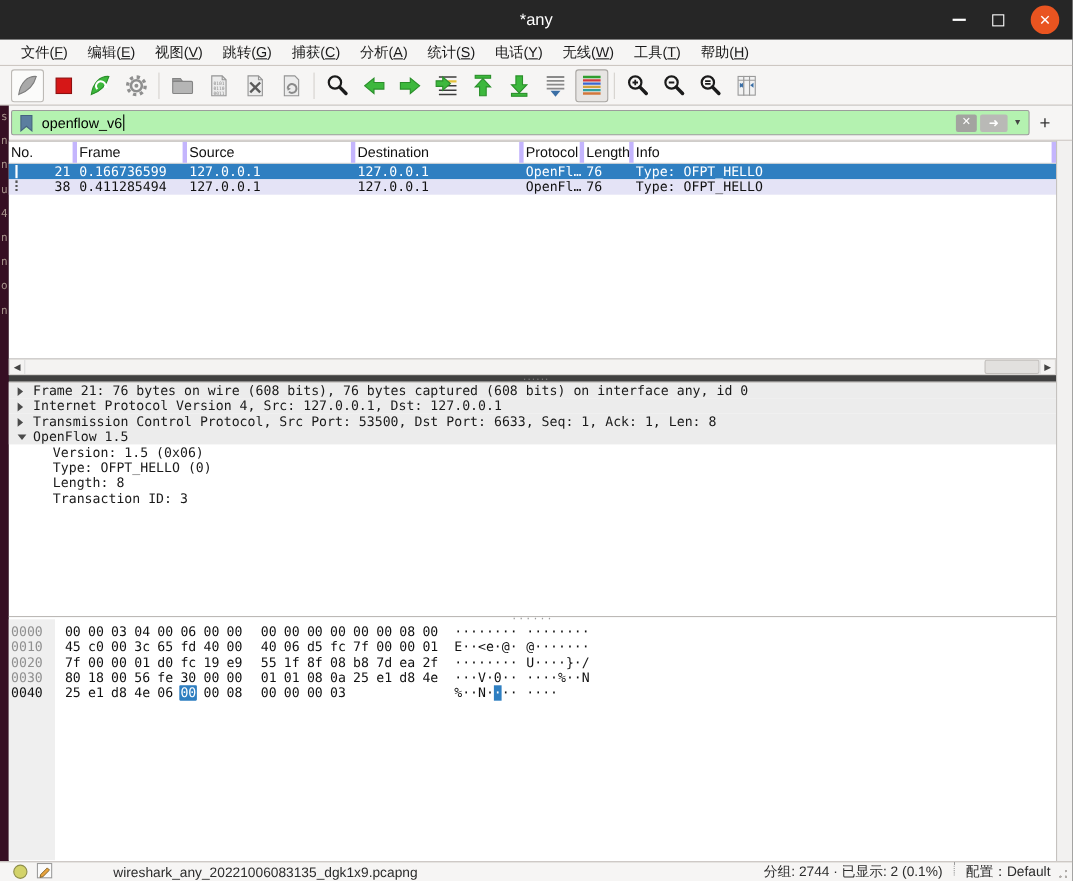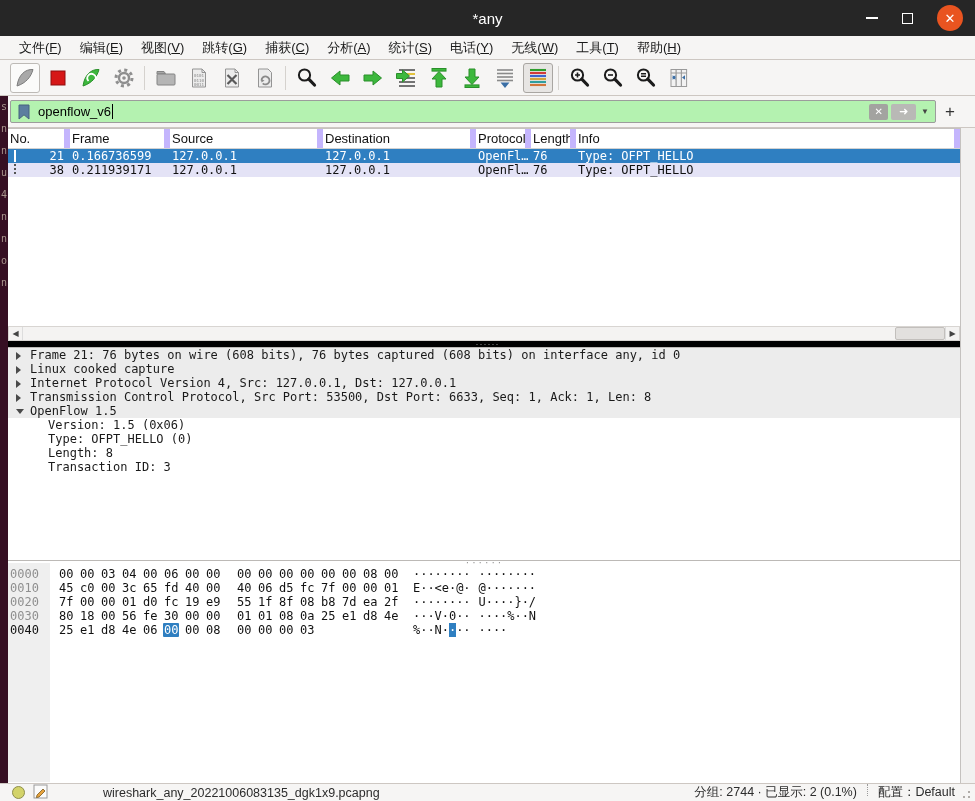--- a/index.html
+++ b/index.html
@@ -1,18 +1,18 @@
 <!DOCTYPE html>
 <html><head>
 <meta charset="utf-8">
 <style>
   * { margin:0; padding:0; box-sizing:border-box; }
   html,body { width:975px; height:801px; }
   body { font-family:"Liberation Sans","DejaVu Sans",sans-serif; font-size:13px; background:#ffffff; position:relative; overflow:hidden; }
-  #window { position:absolute; inset:0; width:975px; height:801px; background:#000000; }
+  #window { position:absolute; inset:0; width:975px; height:801px; background:#404040; }
 
   
   .titlebar { position:absolute; left:0; top:0; width:975px; height:36px; background:#262626; display:flex; align-items:center; justify-content:center; }
   .titlebar .title { color:#ffffff; font-weight:500; font-size:15px; }
   .win-controls { position:absolute; right:12px; top:0; height:36px; display:flex; align-items:center; gap:24px; }
   .btn-min { width:12px; height:2px; background:#ffffff; }
   .btn-max { width:11px; height:11px; border:1.5px solid #ffffff; background:transparent; }
   .btn-close { width:26px; height:26px; border-radius:50%; background:#e95420; color:#ffffff; display:flex; align-items:center; justify-content:center; font-size:13px; line-height:1; }
 
   
@@ -43,21 +43,21 @@
   
   .left-strip { position:absolute; left:0; top:96px; width:8px; height:687px; background:#360f23; overflow:hidden; color:#cdbfae; font-size:10px; line-height:22px; text-align:center; font-family:"DejaVu Sans Mono",monospace; }
 
   
   .vscroll { position:absolute; left:960px; top:128px; width:15px; height:655px; background:#f2f1f0; border-left:1px solid #c5c2bf; }
 
   
   .mono { font-family:"DejaVu Sans Mono","Liberation Mono",monospace; }
   .packet-list { position:absolute; left:8px; top:128px; width:952px; height:198px; background:#ffffff; border-top:1px solid #c5c2bf; }
   .pl-header { display:grid; grid-template-columns:62px 100px 153px 153px 55px 45px 1fr; height:20px; border-bottom:1px solid #d2d2d2; background:#fff; }
-  .pl-header .hcell { padding:2px 2px 0 2px; border-right:6px solid #c4b5fd; white-space:nowrap; overflow:hidden; color:#111; }
+  .pl-header .hcell { padding:2px 2px 0 2px; border-right:4px solid #c4b5fd; white-space:nowrap; overflow:hidden; color:#111; }
   .pl-row { display:grid; grid-template-columns:62px 100px 153px 153px 55px 45px 1fr; height:14px; font-size:12px; line-height:14px; position:relative; white-space:nowrap; }
   .pl-row .cell { overflow:hidden; padding:0 2px; }
   .pl-row .c-no { text-align:right; padding-right:6px; }
   .pl-row .c-len { padding-right:6px; }
   .pl-row.selected { background:#2f7fc1; color:#ffffff; }
   .pl-row.alt { background:#e4e3f6; color:#111; }
   .rel-ind { position:absolute; left:6px; top:1px; width:2px; height:12px; }
   .rel-ind.line { background:#ffffff; }
   .rel-ind.dashed { background:repeating-linear-gradient(#555 0 2px, transparent 2px 4px); }
 
@@ -370,45 +370,41 @@
           <span class="cell c-time">0.166736599</span>
           <span class="cell c-src">127.0.0.1</span>
           <span class="cell c-dst">127.0.0.1</span>
           <span class="cell c-proto">OpenFl…</span>
           <span class="cell c-len">76</span>
           <span class="cell c-info">Type: OFPT_HELLO</span>
         </div>
         <div class="pl-row mono alt">
           <span class="rel-ind dashed"></span>
           <span class="cell c-no">38</span>
-          <span class="cell c-time">0.211939171</span>
+          <span class="cell c-time">0.411285494</span>
           <span class="cell c-src">127.0.0.1</span>
           <span class="cell c-dst">127.0.0.1</span>
           <span class="cell c-proto">OpenFl…</span>
           <span class="cell c-len">76</span>
           <span class="cell c-info">Type: OFPT_HELLO</span>
         </div>
       </div>
   </div>
 
   <div class="hscroll">
     <span class="hs-arrow hs-left">◀</span>
     <span class="hs-thumb"></span>
     <span class="hs-arrow hs-right">▶</span>
   </div>
   <div class="grip" style="top:342px;">······</div>
 
   <div class="details mono" id="details">
       <div class="dt-row shaded">
         <span class="tri collapsed" style="left: 8px;"></span>
         <span class="dt-text" style="left: 22px;">Frame 21: 76 bytes on wire (608 bits), 76 bytes captured (608 bits) on interface any, id 0</span>
-      </div>
-      <div class="dt-row shaded">
-        <span class="tri collapsed" style="left: 8px;"></span>
-        <span class="dt-text" style="left: 22px;">Linux cooked capture</span>
       </div>
       <div class="dt-row shaded">
         <span class="tri collapsed" style="left: 8px;"></span>
         <span class="dt-text" style="left: 22px;">Internet Protocol Version 4, Src: 127.0.0.1, Dst: 127.0.0.1</span>
       </div>
       <div class="dt-row shaded">
         <span class="tri collapsed" style="left: 8px;"></span>
         <span class="dt-text" style="left: 22px;">Transmission Control Protocol, Src Port: 53500, Dst Port: 6633, Seq: 1, Ack: 1, Len: 8</span>
       </div>
       <div class="dt-row shaded">

